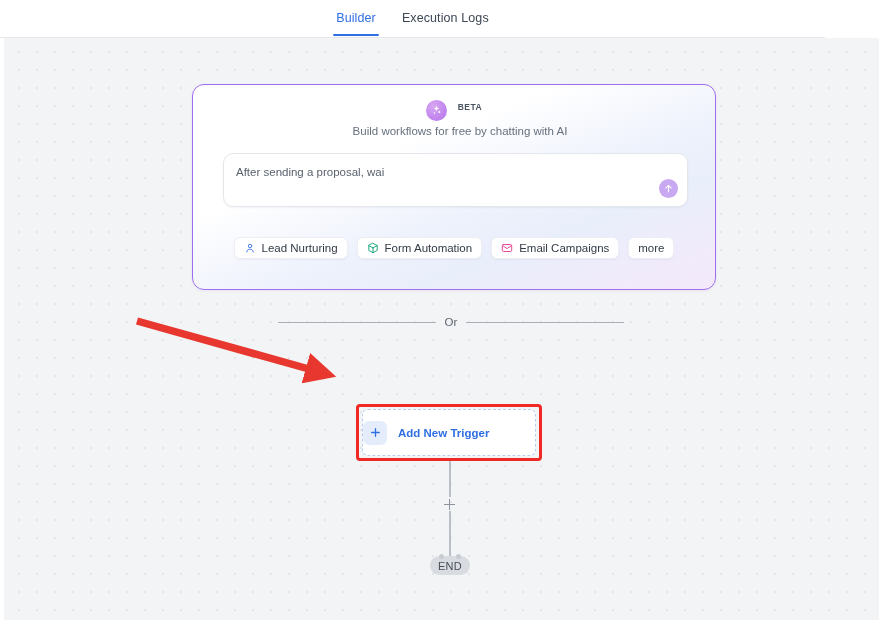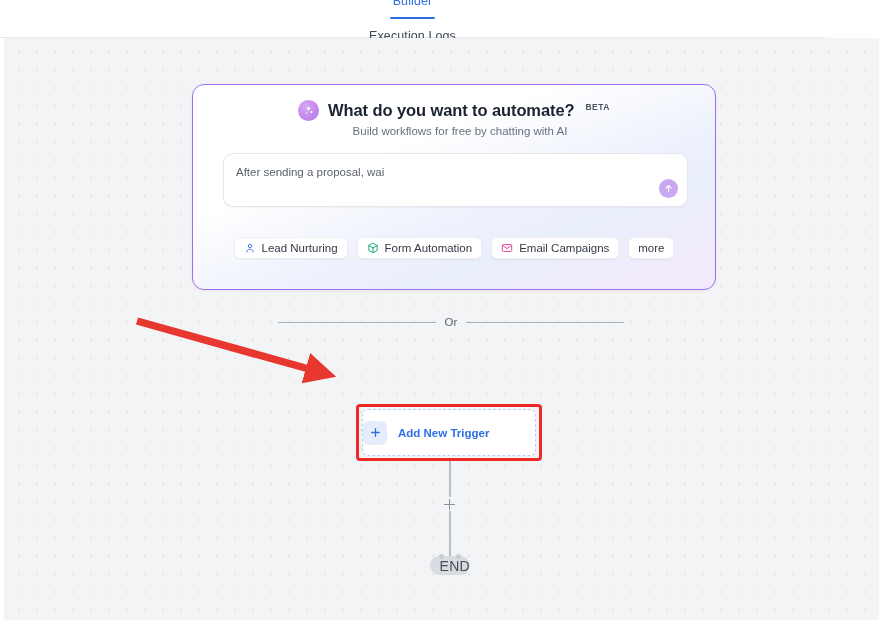--- a/index.html
+++ b/index.html
@@ -27,21 +27,20 @@
     top: 0; left: 0;
     width: 825px;
     height: 38px;
     background: #ffffff;
     border-bottom: 1px solid #e6e8eb;
     display: flex;
     align-items: center;
     justify-content: center;
     gap: 0px;
     box-sizing: border-box;
-    flex-direction: column;
   }
   .tab {
     position: relative;
     font-size: 12.5px;
     color: #3c4654;
     padding: 10px 13px 11px 13px;
     cursor: pointer;
     white-space: nowrap;
     letter-spacing: 0.1px;
   }
@@ -271,22 +270,22 @@
   .conn-plus:after  { height: 11px; width: 1.4px; top: 0; left: 5px; }
 
   .end-node {
     position: absolute;
     left: 426px;
     top: 518px;
     width: 40px;
     height: 19px;
     border-radius: 10px;
     background: #d8dbe0;
-    display: flex; align-items: center; justify-content: flex-end;
-    font-size: 14px;
+    display: flex; align-items: center; justify-content: center;
+    font-size: 11px;
     color: #464e59;
     letter-spacing: 0.3px;
   }
   .end-handle {
     position: absolute;
     top: -2.5px;
     width: 5px; height: 5px;
     border-radius: 50%;
     background: #c8ccd2;
   }
@@ -320,21 +319,20 @@
     <div class="ai-panel">
 
       <div class="ai-head">
         <span class="ai-spark">
           <svg width="13" height="13" viewBox="0 0 24 24" fill="#ffffff">
             <path d="M12 3.2l1.5 3.6 3.6 1.5-3.6 1.5L12 13.4l-1.5-3.6L6.9 8.3l3.6-1.5z"></path>
             <circle cx="17.2" cy="14.6" r="1.9"></circle>
             <circle cx="8.2" cy="16.4" r="1.4"></circle>
           </svg>
         </span>
-        <span class="ai-title">What do you want to automate?</span>
         <span class="ai-beta">BETA</span>
       </div>
 
       <div class="ai-sub">Build workflows for free by chatting with AI</div>
 
       <div class="ai-inputwrap">
         <textarea class="ai-input" placeholder="Describe your workflow" style="">After sending a proposal, wai</textarea>
         <div class="ai-send">
           <svg width="11" height="11" viewBox="0 0 24 24" fill="none" stroke="#ffffff" stroke-width="2.4" stroke-linecap="round" stroke-linejoin="round">
             <line x1="12" y1="19" x2="12" y2="6"></line>

